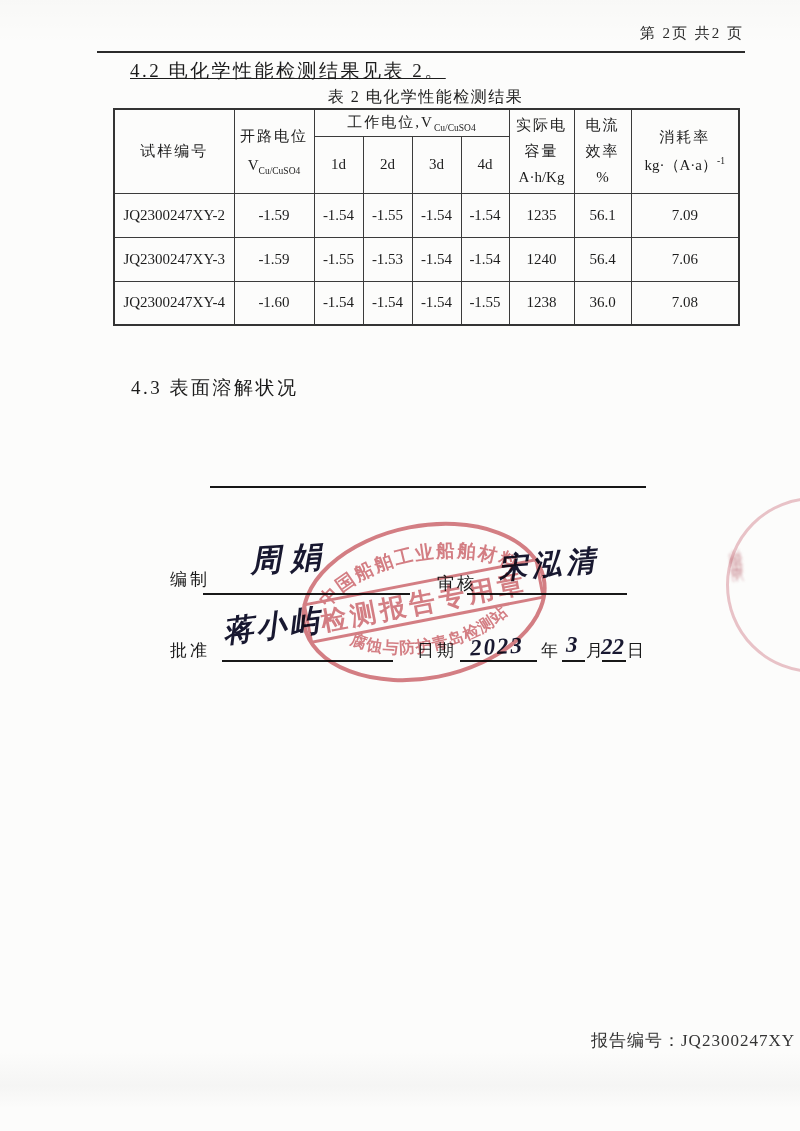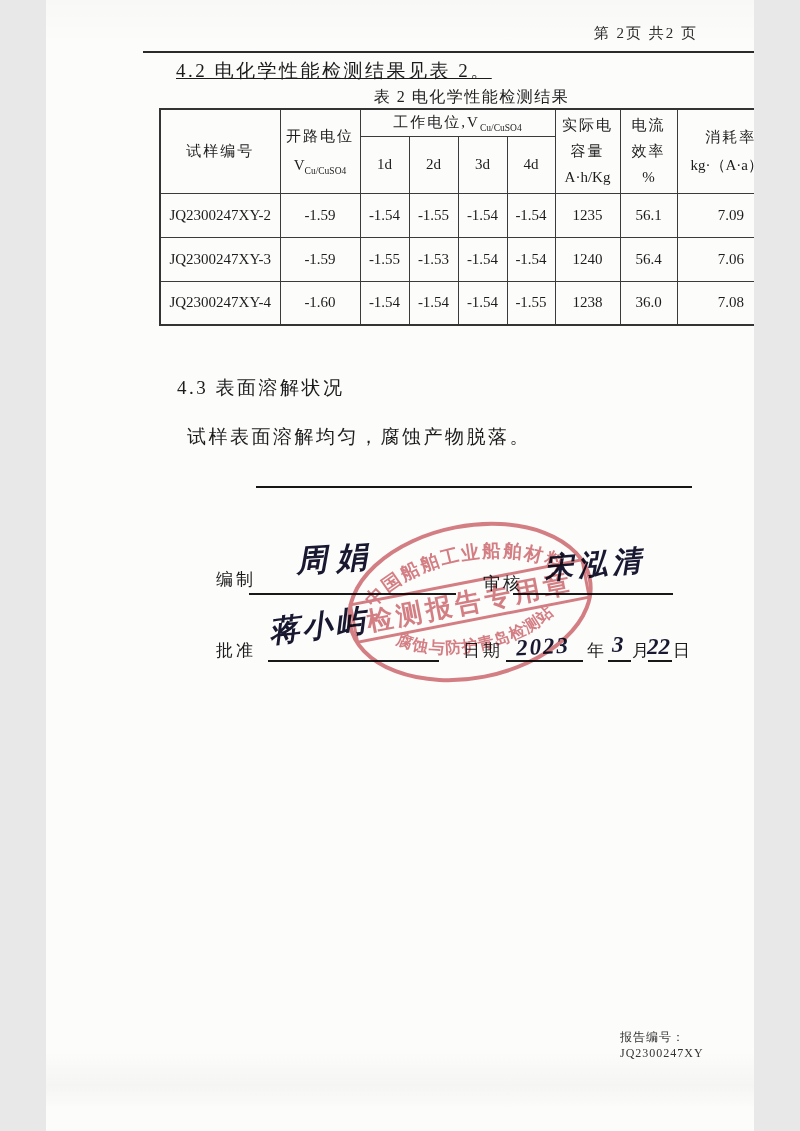--- a/index.html
+++ b/index.html
@@ -1,19 +1,19 @@
 <!DOCTYPE html>
 <html><head>
 <meta charset="utf-8">
 <style>
   * { margin:0; padding:0; box-sizing:border-box; }
   html,body { background:#e8e8e8; }
   body { font-family:"Liberation Serif","DejaVu Serif",serif; }
   .page {
-    position:relative; width:708px; height:1131px; margin:0 auto;
+    position:relative; width:800px; height:1131px; margin:0 auto;
     background:
       linear-gradient(180deg, rgba(0,0,0,0.015) 0%, rgba(0,0,0,0) 4%),
       linear-gradient(0deg, rgba(0,0,0,0) 0%, rgba(0,0,0,0) 2%, rgba(120,120,120,0.05) 4%, rgba(0,0,0,0) 7%),
       #fcfcfb;
     overflow:hidden;
     color:#1e1e1e;
   }
   .abs { position:absolute; }
 
   
@@ -66,21 +66,21 @@
   
   .bleed-ring { top:497px; left:726px; width:176px; height:176px;
     border:3.5px solid rgba(208,125,135,0.45); border-radius:50%;
     filter:blur(0.6px); }
   .bleed-text { top:538px; left:730px; height:120px;
     writing-mode:vertical-rl; transform:scaleX(-1) rotate(6deg);
     color:rgba(185,100,110,0.38); font-size:14px; letter-spacing:4px;
     filter:blur(0.8px); font-family:"Liberation Sans","DejaVu Sans",sans-serif; }
 
   
-  .footer-no { top:1029px; left:574px; font-size:12px; letter-spacing:1px; color:#333; }
+  .footer-no { top:1029px; left:591px; font-size:17px; letter-spacing:1px; color:#333; }
 </style>
 </head>
 <body>
 
 <div class="page">
 
   <div class="abs page-num">第 2页  共2 页</div>
   <div class="abs head-rule"></div>
 
   <div class="abs sec-title s42">4.2 电化学性能检测结果见表 2。</div>
@@ -159,21 +159,20 @@
       <td>-1.54</td>
       <td>-1.55</td>
       <td>1238</td>
       <td>36.0</td>
       <td>7.08</td>
     </tr>
   </tbody>
     </table>
 
   <div class="abs sec-title s43">4.3  表面溶解状况</div>
-  <div class="abs s43-text">试样表面溶解均匀，腐蚀产物脱落。</div>
 
   <div class="abs mid-rule"></div>
 
   <div class="abs sig-label" style="top:568px; left:170px;">编制</div>
   <div class="abs sig-line" style="top:593px; left:203px; width:207px;"></div>
   <div class="abs handwrite sig-name" style="top:538px; left:250px; transform:rotate(-4deg);">周娟</div>
 
   <div class="abs sig-label" style="top:572px; left:437px;">审核</div>
   <div class="abs sig-line" style="top:593px; left:467px; width:160px;"></div>
   <div class="abs handwrite" style="top:545px; left:498px; font-size:29px; letter-spacing:5px; transform:rotate(-5deg);">宋泓清</div>

